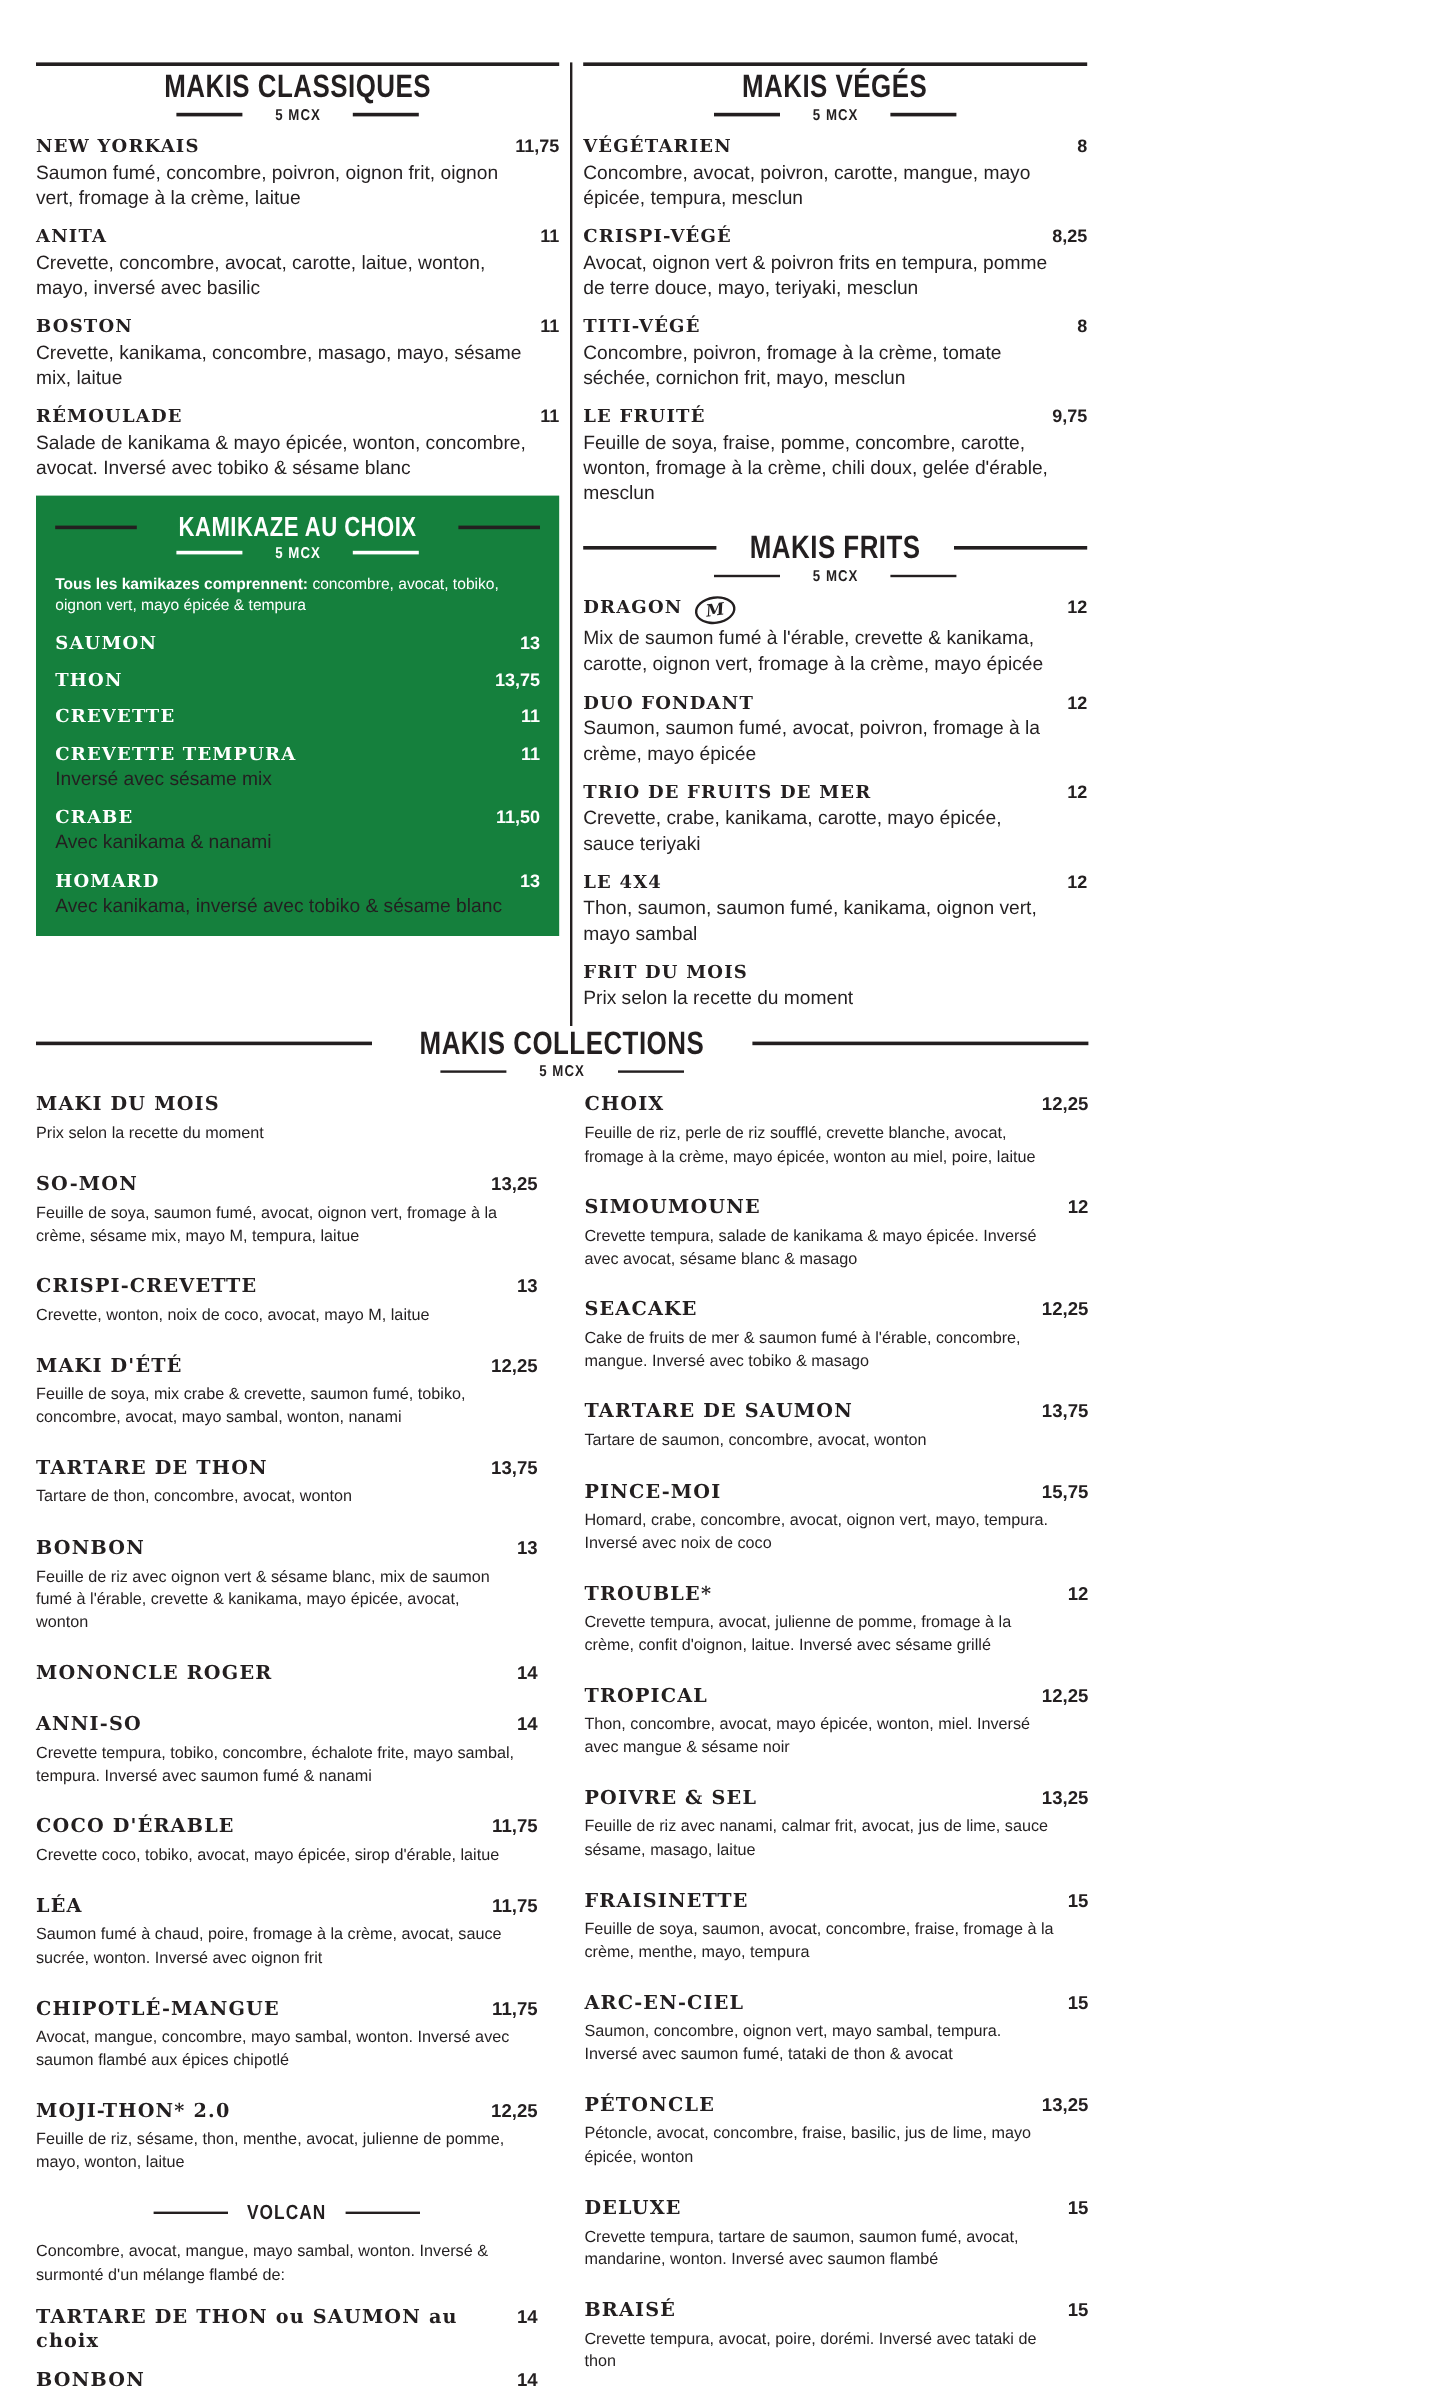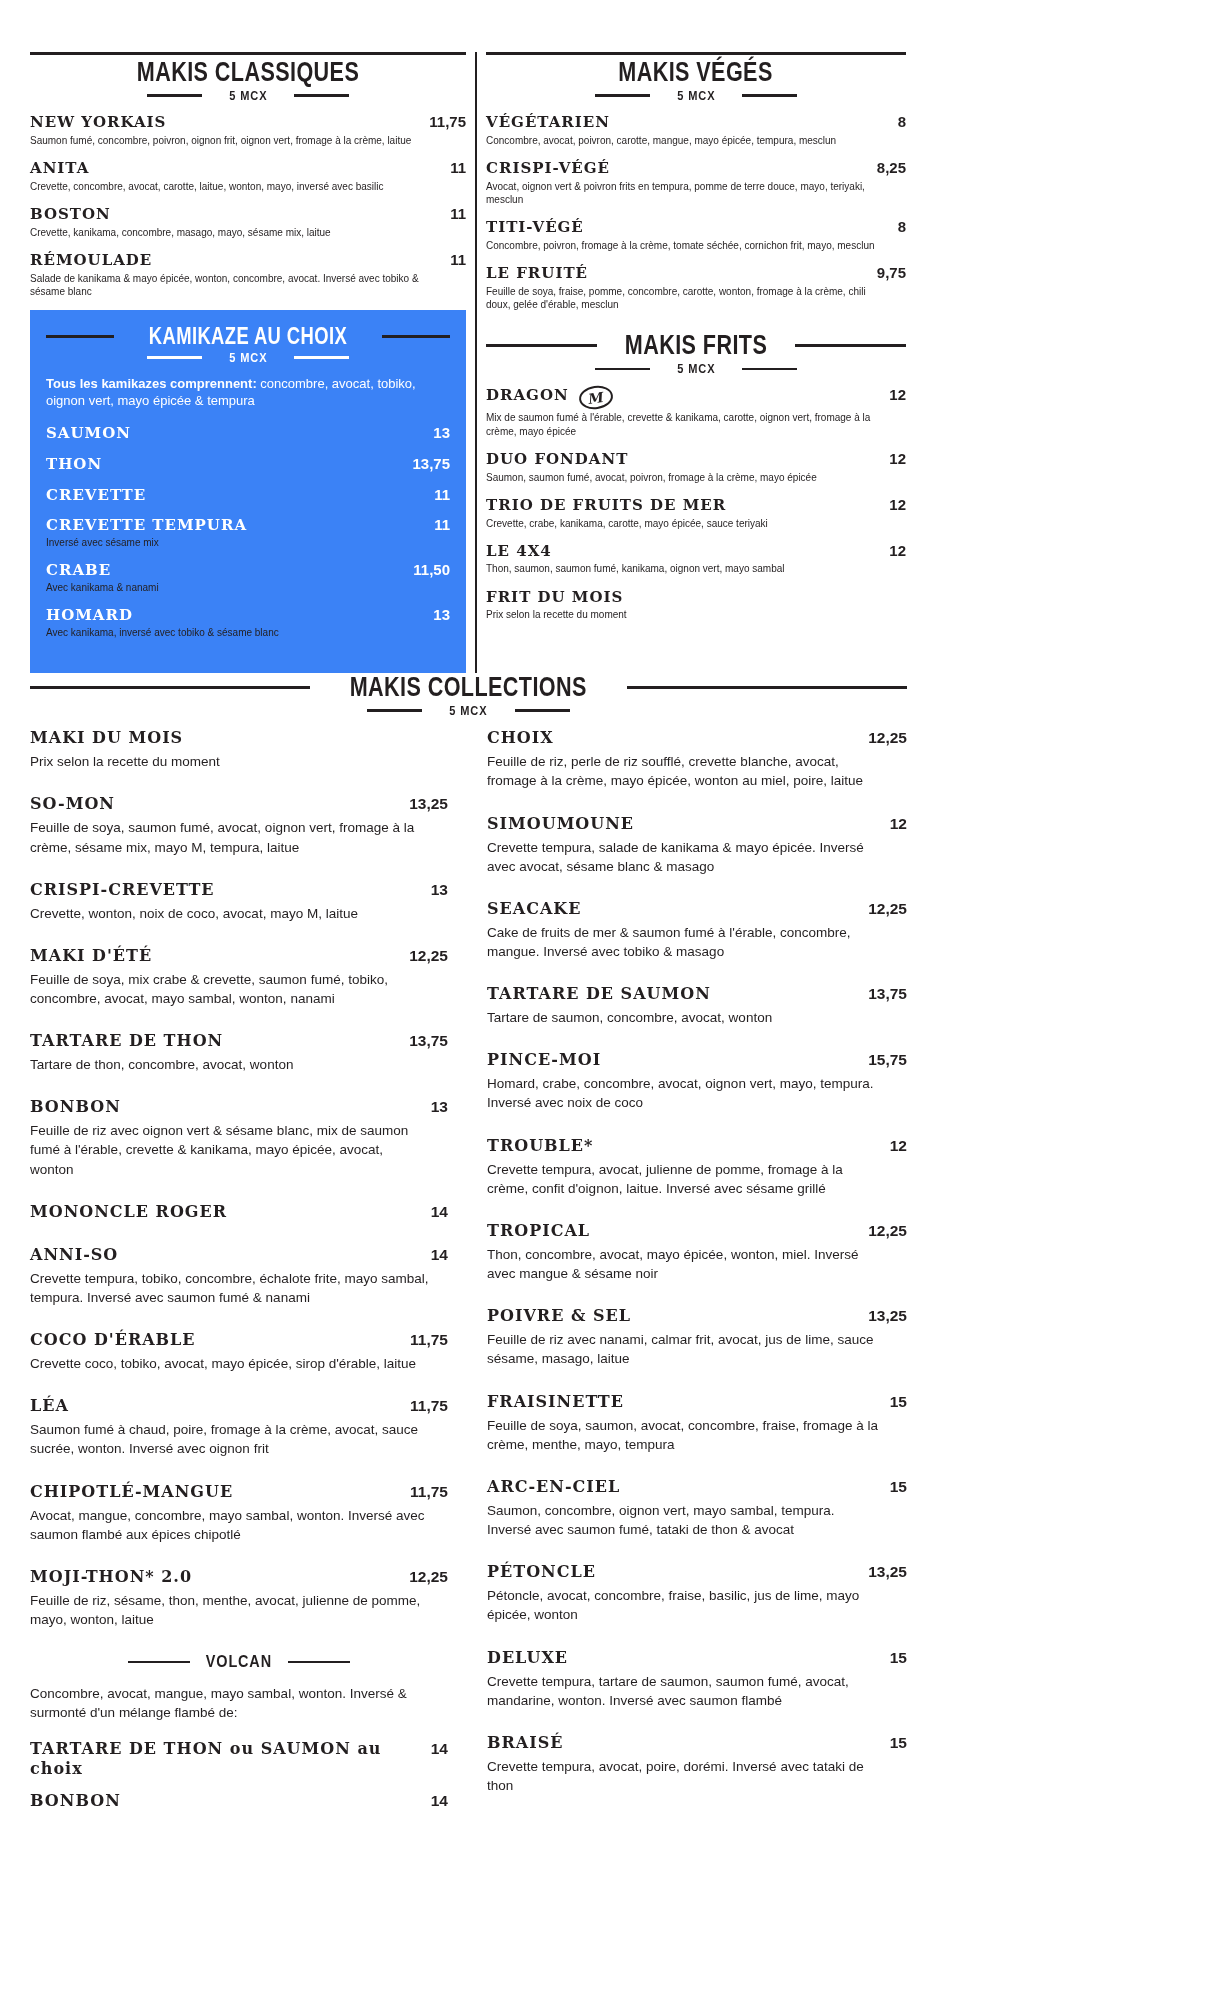--- a/index.html
+++ b/index.html
@@ -36,33 +36,33 @@
   .flank .t-row .sec-title { padding:0 2px; }
 
   
   .item { margin-bottom:12px; }
   .item-head { display:flex; align-items:baseline; }
   .item-name {
     font-family:"DejaVu Serif", serif; font-weight:bold; font-size:15px;
     letter-spacing:1px; line-height:1.25;
   }
   .item-price { margin-left:auto; font-weight:bold; font-size:15px; padding-left:10px; white-space:nowrap; }
-  .item-desc { font-size:10px; line-height:1.32; margin-top:2px; color:#231f20; }
+  .item-desc { font-size:16px; line-height:1.32; margin-top:2px; color:#231f20; }
   .col-a .item-desc { max-width:420px; }
   .col-b .item-desc { max-width:392px; }
 
   .m-logo {
     display:inline-flex; align-items:center; justify-content:center;
     width:30px; height:19px; margin-left:10px; border:2px solid #231f20; border-radius:50%;
     font-family:"DejaVu Serif", serif; font-style:italic; font-weight:bold; font-size:14px;
     transform:rotate(-8deg); align-self:center;
   }
 
   
-  .kamikaze { background:#3b82f6; color:#ffffff; padding:14px 16px 22px; margin-top:8px; }
+  .kamikaze { background:#15803d; color:#ffffff; padding:14px 16px 2px; margin-top:8px; }
   .kamikaze .sec-title { font-size:23px; }
   .kamikaze .line, .kamikaze .dash { background:#ffffff; }
   .kamikaze .sub-txt { color:#ffffff; }
   .kam-intro { font-size:13px; line-height:1.35; margin:8px 0 14px; max-width:390px; }
   .kam-intro strong { font-weight:bold; }
   .kamikaze .item { margin-bottom:12px; }
   .kamikaze .item-name { font-size:15px; letter-spacing:1px; }
   .kamikaze .item-desc { max-width:100%; margin-top:1px; }
 
   .frits-section { margin-top:20px; }

